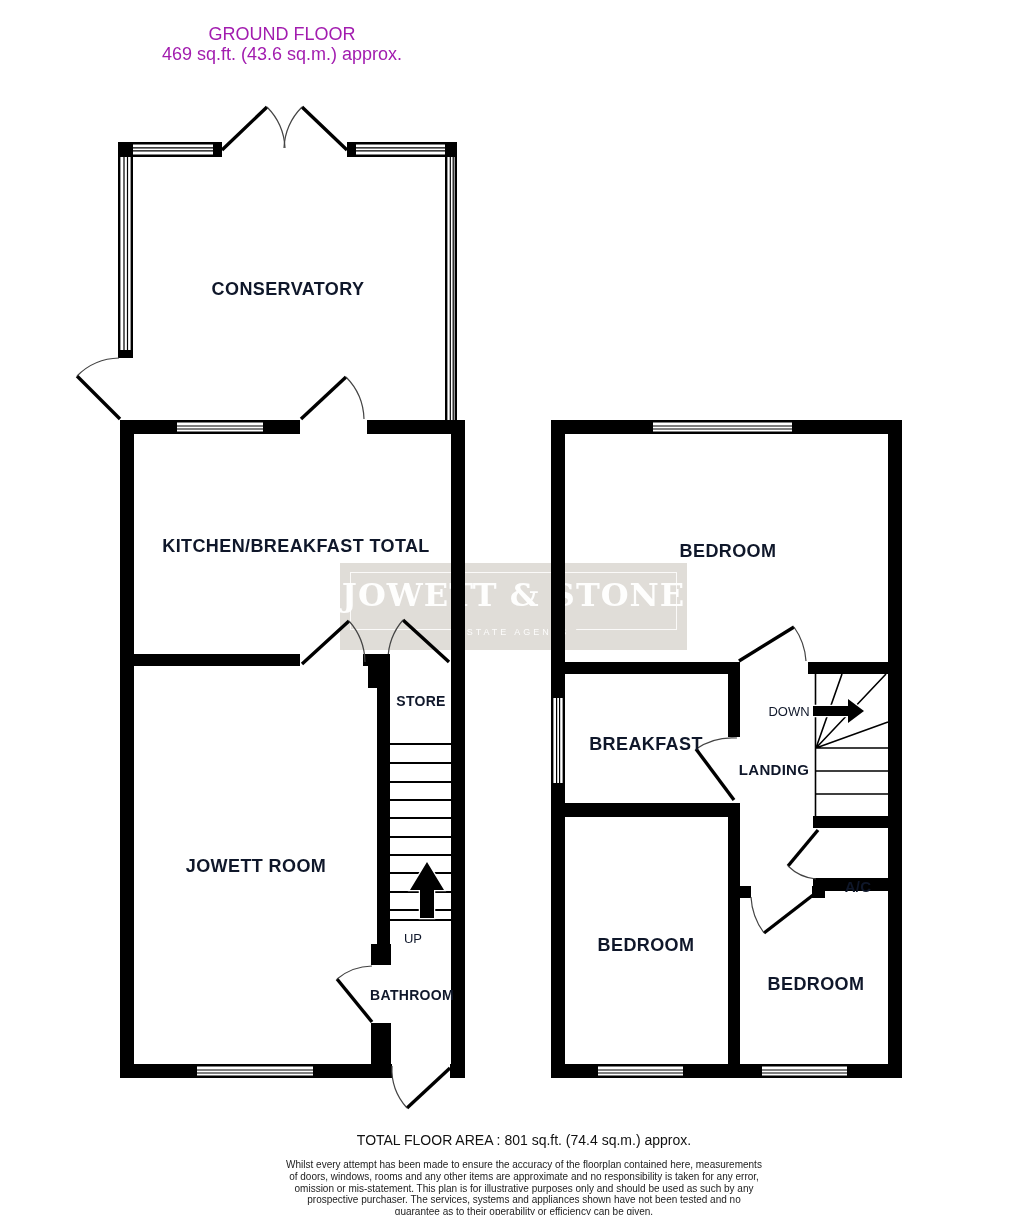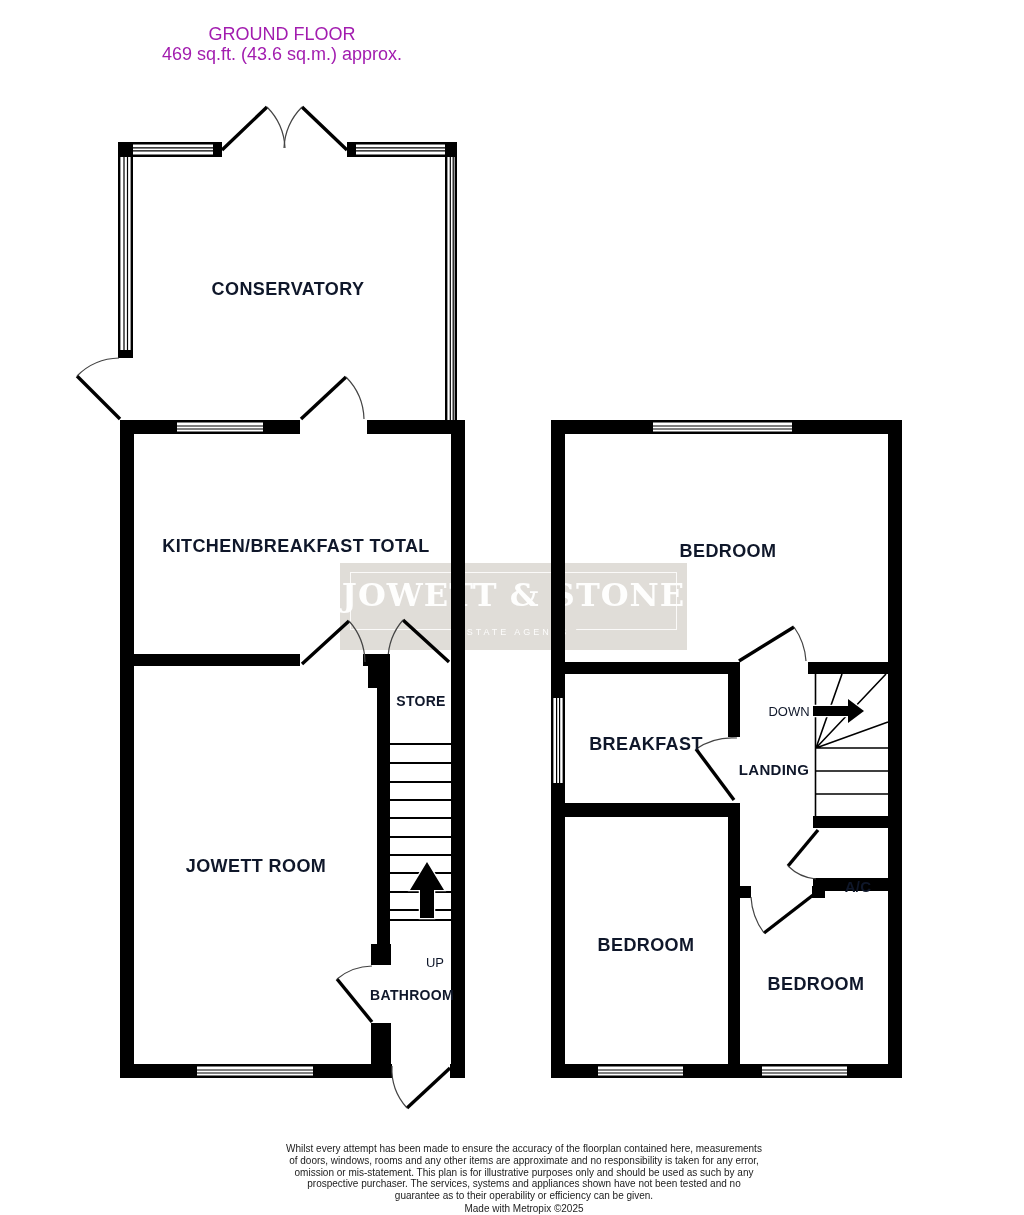--- a/index.html
+++ b/index.html
@@ -222,29 +222,30 @@
   <div class="lbl floor-header" style="left:282px; top:45px;">
     <div class="fh-title">GROUND FLOOR</div>
     <div>469 sq.ft. (43.6 sq.m.) approx.</div>
   </div>
 
 
   <div class="lbl room" style="left:288px; top:289px;">CONSERVATORY</div>
   <div class="lbl room" style="left:296px; top:546px;">KITCHEN/BREAKFAST TOTAL</div>
   <div class="lbl room" style="left:256px; top:866px;">JOWETT ROOM</div>
   <div class="lbl room-sm" style="left:421px; top:701px;">STORE</div>
-  <div class="lbl dir" style="left:435px; top:938px;margin-top:24px;">UP</div>
+  <div class="lbl dir" style="left:413px; top:938px;">UP</div>
   <div class="lbl room-sm" style="left:412px; top:995px;">BATHROOM</div>
 
   <div class="lbl room" style="left:728px; top:551px;">BEDROOM</div>
   <div class="lbl room" style="left:646px; top:744px;">BREAKFAST</div>
   <div class="lbl room-sm" style="left:774px; top:769px; font-size:15px;">LANDING</div>
   <div class="lbl dir" style="left:789px; top:711px;">DOWN</div>
   <div class="lbl room-sm" style="left:858px; top:886px; font-size:15px;">A/C</div>
   <div class="lbl room" style="left:646px; top:945px;">BEDROOM</div>
   <div class="lbl room" style="left:816px; top:984px;">BEDROOM</div>
 
   <div id="footer">
+    <div class="total">TOTAL FLOOR AREA : 801 sq.ft. (74.4 sq.m.) approx.</div>
     <div class="disclaimer">Whilst every attempt has been made to ensure the accuracy of the floorplan contained here, measurements of doors, windows, rooms and any other items are approximate and no responsibility is taken for any error, omission or mis-statement. This plan is for illustrative purposes only and should be used as such by any prospective purchaser. The services, systems and appliances shown have not been tested and no guarantee as to their operability or efficiency can be given.</div>
     <div class="credit">Made with Metropix ©2025</div>
   </div>
 
 </div>
 
 </body></html>

